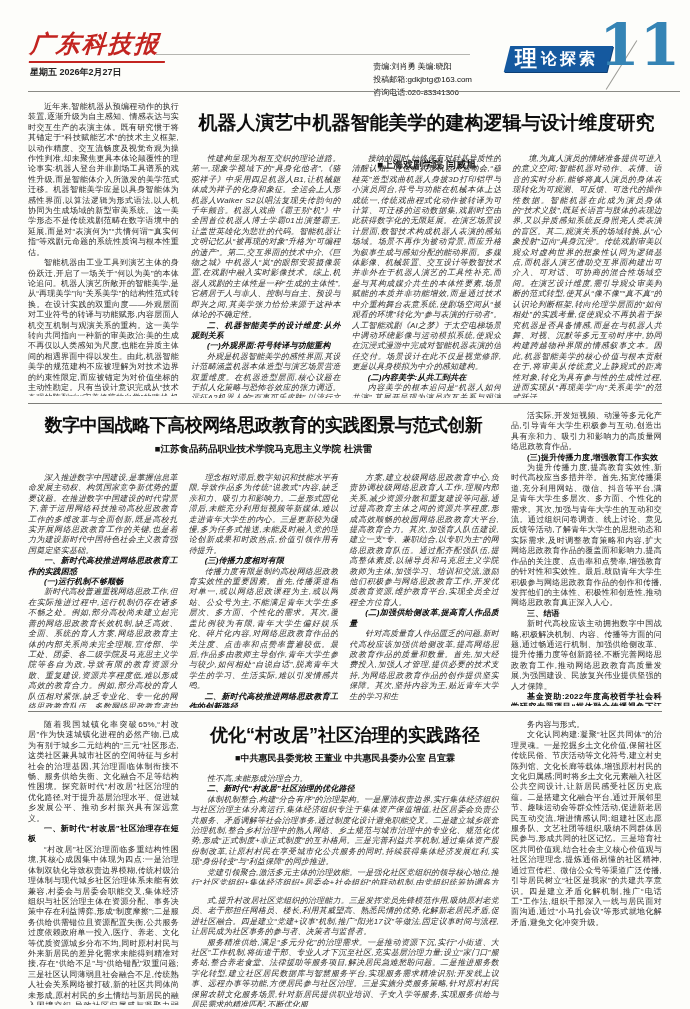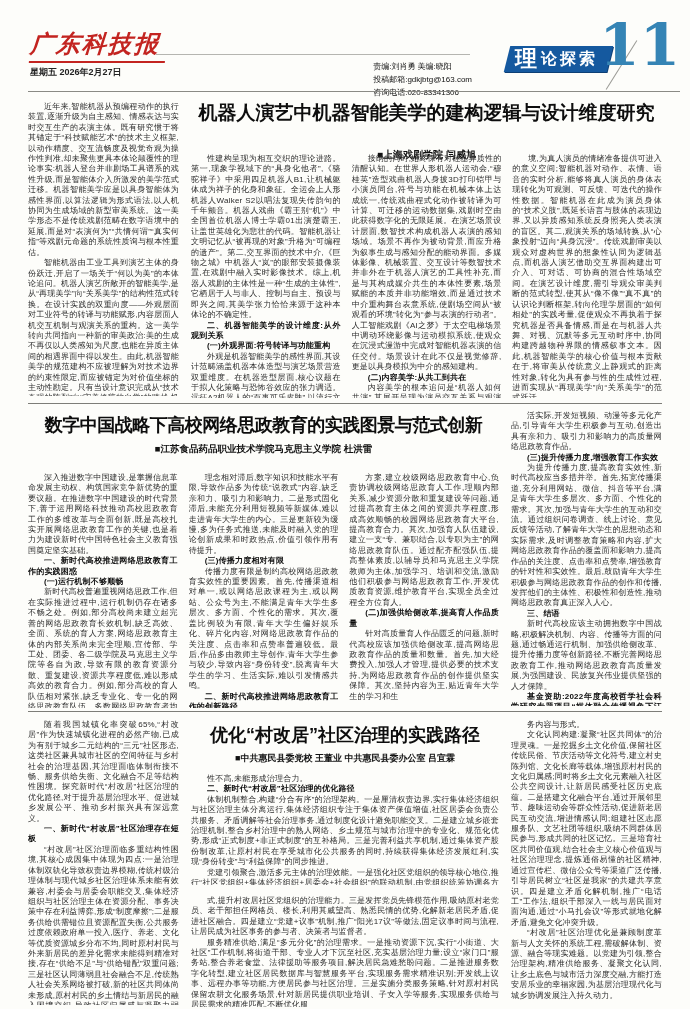--- a/index.html
+++ b/index.html
@@ -40,24 +40,24 @@
   .byline  { text-align:center; font-weight:bold; color:#111; }
   .col { font-size:8px; line-height:10.4px; letter-spacing:0.2px; text-align:justify; color:#2c2c2c; overflow:hidden; }
   .para { text-indent:2em; }
   .subhead { font-weight:bold; color:#0d0d0d; text-indent:2em; }
   .rule { position:absolute; left:28px; right:28px; height:1px; background:#7d7d78; }
 
   
   .a1 { position:absolute; left:28px; top:98px; width:634px; height:302px; }
   .a1 .col-first { position:absolute; left:0; top:4px; width:151px; height:294px; }
   .a1-right { position:absolute; left:163px; top:0; width:471px; height:302px; }
-  .a1 .headline { font-size:19px; margin-top:2px; letter-spacing:0; }
+  .a1 .headline { font-size:19px; margin-top:12px; letter-spacing:0; }
   .a1 .byline { font-size:10px; margin-top:22px; }
   .a1 .cols3 { position:absolute; left:0; right:0; top:56px; bottom:2px; display:flex; gap:11px; }
-  .cols3 .col, .cols2 .col { flex:1; }
+  .cols3 .col, .cols2 .col { flex:1;font-style:italic; }
 
   
   .a2 { position:absolute; left:28px; top:409px; width:634px; height:299px; }
   .a2-left { position:absolute; left:0; top:0; width:471px; height:299px; }
   .a2 .headline { font-size:18px; margin-top:4px; letter-spacing:-0.5px; }
   .a2 .byline { font-size:9.5px; margin-top:6px; }
   .a2 .cols3 { position:absolute; left:0; right:0; top:64px; bottom:0; display:flex; gap:11px; }
   .a2 .col-last { position:absolute; right:0; top:2px; width:151px; height:295px; }
 
   
@@ -130,21 +130,21 @@
       <div class="cols3">
         <div class="col">
             <div class="para">深入推进数字中国建设,是掌握信息革命发展主动权、构筑国家竞争新优势的重要议题。在推进数字中国建设的时代背景下,善于运用网络科技推动高校思政教育工作的多维改革与全面创新,既是高校扎实开展网络思政教育工作的关键,也是着力为建设新时代中国特色社会主义教育强国奠定坚实基础。</div>
             <div class="subhead">一、新时代高校推进网络思政教育工作的实践困惑</div>
             <div class="subhead">(一)运行机制不够顺畅</div>
             <div class="para">新时代高校普遍重视网络思政工作,但在实际推进过程中,运行机制仍存在诸多不畅之处。例如,部分高校尚未建立起完善的网络思政教育长效机制,缺乏高效、全面、系统的育人方案,网络思政教育主体的内部关系尚未完全理顺,宣传部、学工处、团委、各二级学院及马克思主义学院等各自为政,导致有限的教育资源分散、重复建设,资源共享程度低,难以形成高效的教育合力。例如,部分高校的育人队伍相对紧张,缺乏专业化、专一化的网络思政教育队伍。多数网络思政教育者均为兼职,既要承担繁重的管理、教学任务,又要参与网络思政教育工作,精力难以兼顾,育人成效受限。</div>
           </div>
         <div class="col">
             <div class="para">理念相对滞后,数字知识和技能水平有限,导致作品多为传统“说教式”内容,缺乏亲和力、吸引力和影响力。二是形式固化滞后,未能充分利用短视频等新媒体,难以走进青年大学生的内心。三是更新较为缓慢,多为任务式推送,未能及时融入党的理论创新成果和时政热点,价值引领作用有待提升。</div>
             <div class="subhead">(三)传播力度相对有限</div>
-            <div class="para">传播力度有限是制约高校网络思政教育实效性的重要因素。首先,传播渠道相对单一,或以网络思政课程为主,或以网站、公众号为主,不能满足青年大学生多层次、多方面、个性化的需求。其次,覆盖比例较为有限,青年大学生偏好娱乐化、碎片化内容,对网络思政教育作品的关注度、点击率和点赞率普遍较低。最后,作品多由教师主导创作,青年大学生参与较少,导致内容“身份转变”,脱离青年大学生的学习、生活实际,难以引发情感共鸣。</div>
+            <div class="para">传播力度有限是制约高校网络思政教育实效性的重要因素。首先,传播渠道相对单一,或以网络思政课程为主,或以网站、公众号为主,不能满足青年大学生多层次、多方面、个性化的需求。其次,覆盖比例较为有限,青年大学生偏好娱乐化、碎片化内容,对网络思政教育作品的关注度、点击率和点赞率普遍较低。最后,作品多由教师主导创作,青年大学生参与较少,如何相处“自说自话”,脱离青年大学生的学习、生活实际,难以引发情感共鸣。</div>
             <div class="subhead">二、新时代高校推进网络思政教育工作的创新路径</div>
           </div>
         <div class="col">
             <div class="para">方案,建立校级网络思政教育中心,负责协调校级网络思政育人工作,理顺内部关系,减少资源分散和重复建设等问题,通过提高教育主体之间的资源共享程度,形成高效顺畅的校园网络思政教育大平台,提高教育合力。其次,加强育人队伍建设,建立一支“专、兼职结合,以专职为主”的网络思政教育队伍。通过配齐配强队伍,提高整体素质,以辅导员和马克思主义学院教师为主体,加强学习、培训和交流,激励他们积极参与网络思政教育工作,开发优质教育资源,维护教育平台,实现全员全过程全方位育人。</div>
             <div class="subhead">(二)加强供给侧改革,提高育人作品质量</div>
             <div class="para">针对高质量育人作品匮乏的问题,新时代高校应该加强供给侧改革,提高网络思政教育作品的质量和数量。首先,加大经费投入,加强人才管理,提供必要的技术支持,为网络思政教育作品的创作提供坚实保障。其次,坚持内容为王,贴近青年大学生的学习和生</div>
           </div>
       </div>
     </div>
     <div class="col col-last">
@@ -177,17 +177,16 @@
           </div>
         <div class="col">
             <div class="para">式,提升村改居社区党组织的治理能力。三是发挥党员先锋模范作用,吸纳原村老党员、老干部担任网格员、楼长,利用其威望高、熟悉民情的优势,化解新老居民矛盾,促进社区融合。四是建立“党建+议事”机制,推广“阳光17议”等做法,固定议事时间与流程,让居民成为社区事务的参与者、决策者与监督者。</div>
             <div class="para">服务精准供给,满足“多元分化”的治理需求。一是推动资源下沉,实行“小街道、大社区”工作机制,将街道干部、专业人才下沉至社区,充实基层治理力量;设立“家门口”服务站,整合养老食堂、法律援助等服务项目,解决居民急难愁盼问题。二是推进服务数字化转型,建立社区居民数据库与智慧服务平台,实现服务需求精准识别;开发线上议事、远程办事等功能,方便居民参与社区治理。三是实施分类服务策略,针对原村村民保留农耕文化服务场景,针对新居民提供职业培训、子女入学等服务,实现服务供给与居民需求的精准匹配,不断优化服</div>
           </div>
       </div>
     </div>
     <div class="col col-last">
         <div class="para">务内容与形式。</div>
         <div class="para">文化认同构建:凝聚“社区共同体”的治理灵魂。一是挖掘乡土文化价值,保留社区传统民俗、节庆活动等文化符号,建立村史陈列馆、文化长廊等载体,增强原村村民的文化归属感;同时将乡土文化元素融入社区公共空间设计,让新居民感受社区历史底蕴。二是搭建文化融合平台,通过开展邻里节、趣味运动会等群众性活动,促进新老居民互动交流,增进情感认同;组建社区志愿服务队、文艺社团等组织,吸纳不同群体居民参与,形成共同的社区记忆。三是培育社区共同价值观,结合社会主义核心价值观与社区治理理念,提炼通俗易懂的社区精神,通过宣传栏、微信公众号等渠道广泛传播,引导居民树立“社区是我家”的共建共享意识。四是建立矛盾化解机制,推广“电话工”工作法,组织干部深入一线与居民面对面沟通,通过“小马扎会议”等形式就地化解矛盾,避免文化冲突升级。</div>
-        <div class="para">“村改居”社区治理优化是兼顾制度革新与人文关怀的系统工程,需破解体制、资源、融合等现实难题。以党建为引领,整合治理架构,精准供给服务、凝聚文化认同,让乡土底色与城市活力深度交融,方能打造安居乐业的幸福家园,为基层治理现代化与城乡协调发展注入持久动力。</div>
       </div>
   </section>
 
 </div>
 
 </body></html>

